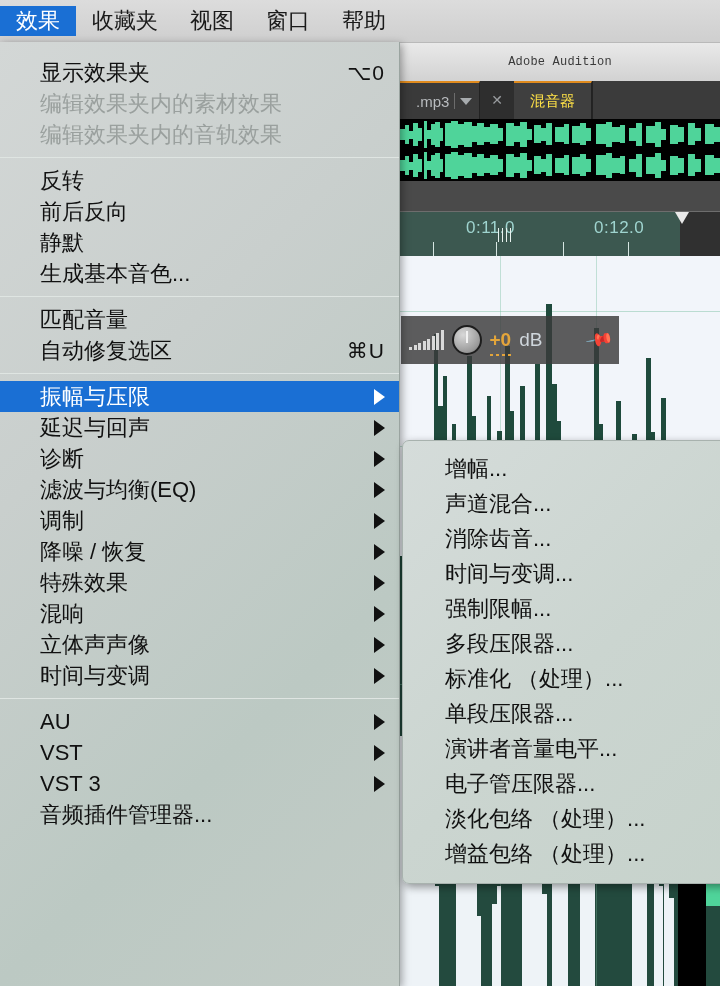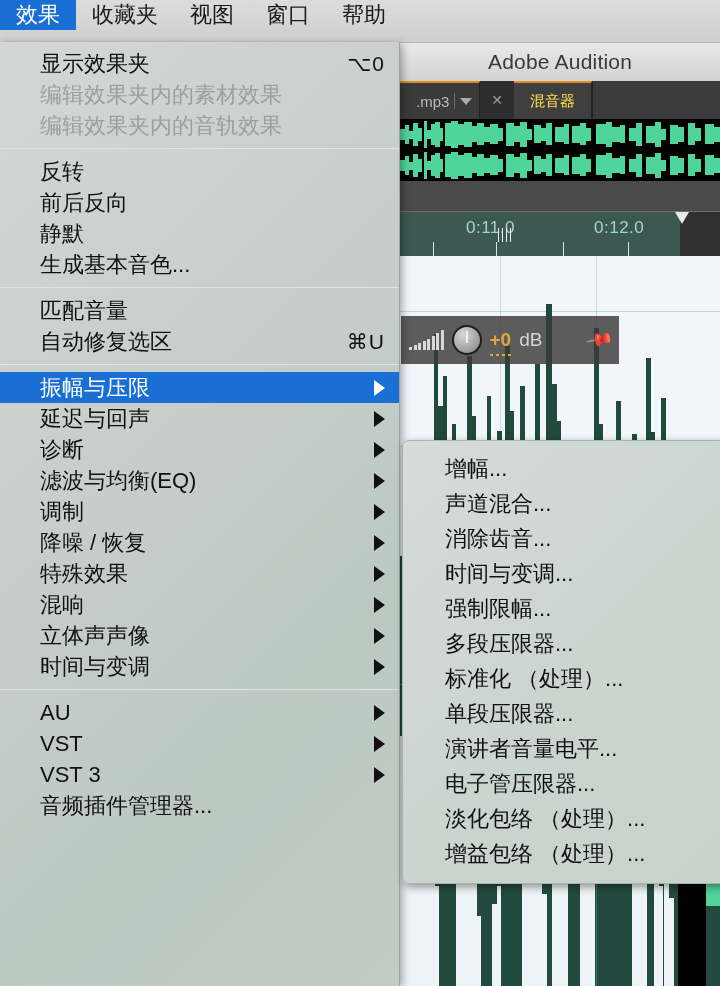--- a/index.html
+++ b/index.html
@@ -13,21 +13,21 @@
 
   
   #app-bg { position: absolute; inset: 0; background: #1e1e1e; }
 
   .au-titlebar {
     position: absolute; left: 400px; top: 42px; width: 320px; height: 39px;
     background: linear-gradient(180deg,#e9e9e9 0%,#d2d2d2 100%);
     border-top: 1px solid #b9b9b9;
     display: flex; align-items: center; justify-content: center;
   }
-  .au-title { font-size: 21px; color: #3a3a3a; letter-spacing: .2px; }
+  .au-title { font-size: 12px; color: #3a3a3a; letter-spacing: .2px; font-family: Liberation Mono, monospace; }
 
   .au-tabbar {
     position: absolute; left: 400px; top: 81px; width: 320px; height: 38px;
     background: #2e2e2e; display: flex; align-items: stretch;
   }
   .au-tab {
     display: flex; align-items: center; gap: 5px;
     padding: 0 7px; background: #3b3b3b;
     border-right: 1px solid #222; color: #9fa3a6; font-size: 15px;
   }
@@ -118,34 +118,34 @@
     content:""; position:absolute; left:0; right:0; bottom:-5px; height:2px;
     background:repeating-linear-gradient(90deg,#e3a53a 0 3px,transparent 3px 6px);
   }
   .hud-unit { font-size:19px; color:#cfd6dc; }
   .hud-pin { margin-left:auto; font-size:18px; color:#d8d8d8; transform:rotate(35deg);}
 
   
   .menubar {
     position:absolute; left:0; top:0; width:720px; height:42px;
     background:linear-gradient(180deg,#dcdcdc 0%,#cfcfcf 100%);
-    display:flex; align-items:flex-start; z-index:20;
+    display:flex; align-items:center; z-index:20;
   }
   .menubar-item {
     display:flex; align-items:center; padding:0 16px;
     font-size:22px; color:#1a1a1a; white-space:nowrap;
   }
   .menubar-item.active { background:#1a6fd4; color:#fff; }
 
   
   .dropdown {
     position:absolute; left:0; top:42px; width:400px; height:944px;
     background:linear-gradient(135deg,#d3d7d6 0%,#c9cfcd 35%,#bcc9c3 70%,#c2cbc6 100%);
     border-right:1px solid #9aa4a0;
-    z-index:30; padding-top:6px;
+    z-index:30; padding-top:15px;
     box-shadow:2px 2px 8px rgba(0,0,0,.35);
   }
   .mi {
     position:relative; display:flex; align-items:center;
     height:31px; padding:0 14px 0 40px;
     font-size:22px; color:#111; white-space:nowrap;
   }
   .mi.disabled { color:#9aa09e; }
   .mi.selected { background:#1a6fd4; color:#fff;text-align:right; }
   .mi-label { flex:0 0 auto; }

